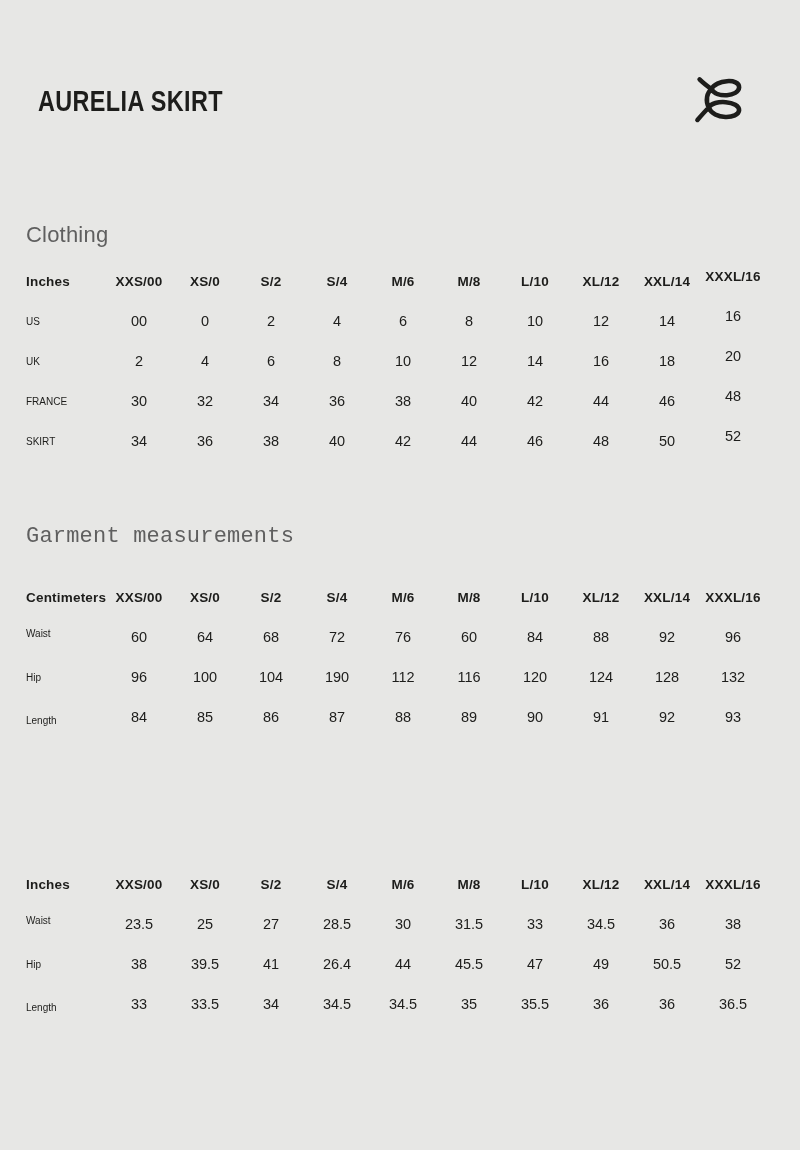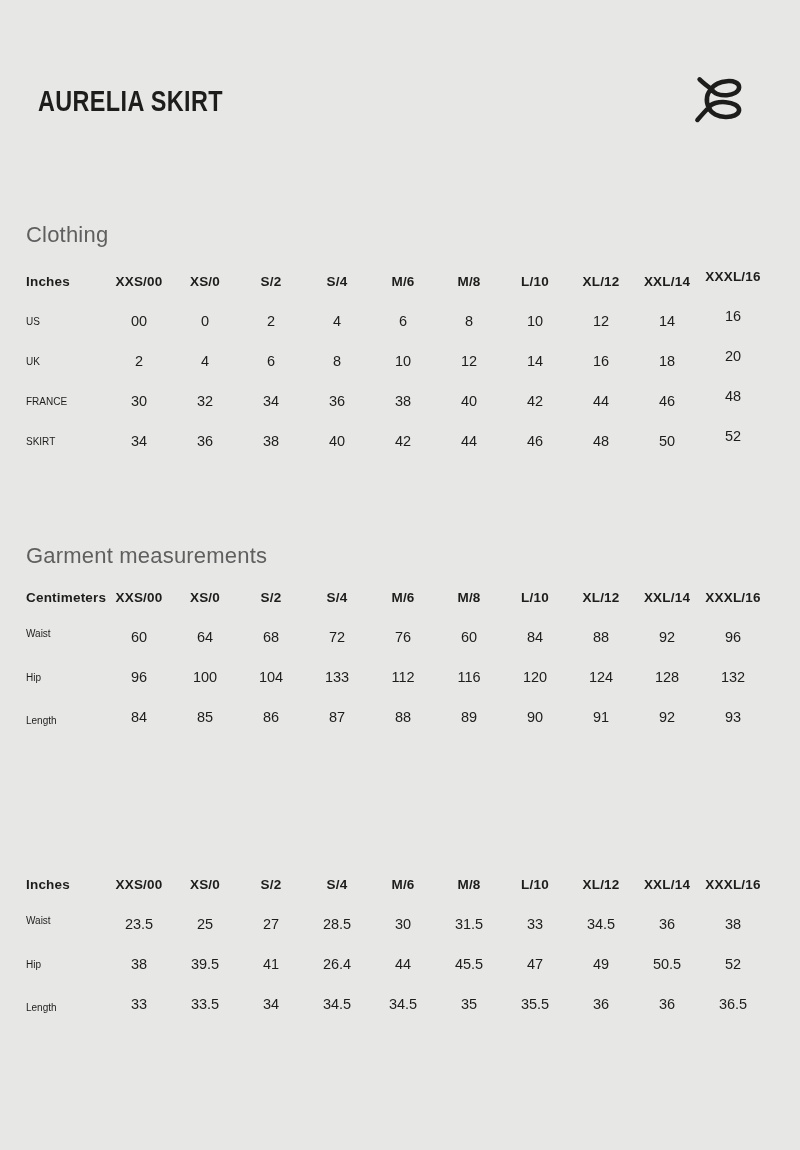--- a/index.html
+++ b/index.html
@@ -29,21 +29,21 @@
     position: absolute; left: 692px; top: 74px;
     width: 52px; height: 54px;
   }
 
   .section-heading {
     position: absolute; left: 26px;
     font-size: 22px; color: var(--muted);
     letter-spacing: 0.2px;
   }
   #clothing-heading { top: 222px; }
-  #garment-heading  { top: 543px; }
+  #garment-heading  { top: 524px; font-family: Liberation Mono, monospace; }
 
   .table { position: absolute; left: 26px; width: 748px; }
   #clothing-table { top: 261px; }
   #cm-table       { top: 577px; }
   #inches-table   { top: 864px; }
 
   .trow {
     display: grid;
     grid-template-columns: 80px repeat(10, 66px);
     height: 40px;
@@ -175,21 +175,21 @@
         <span class="cell vcell">84</span>
         <span class="cell vcell">88</span>
         <span class="cell vcell">92</span>
         <span class="cell vcell">96</span>
       </div>
       <div class="trow">
         <span class="cell lcell">Hip</span>
         <span class="cell vcell">96</span>
         <span class="cell vcell">100</span>
         <span class="cell vcell">104</span>
-        <span class="cell vcell">133</span>
+        <span class="cell vcell">190</span>
         <span class="cell vcell">112</span>
         <span class="cell vcell">116</span>
         <span class="cell vcell">120</span>
         <span class="cell vcell">124</span>
         <span class="cell vcell">128</span>
         <span class="cell vcell">132</span>
       </div>
       <div class="trow">
         <span class="cell lcell">Length</span>
         <span class="cell vcell">84</span>

